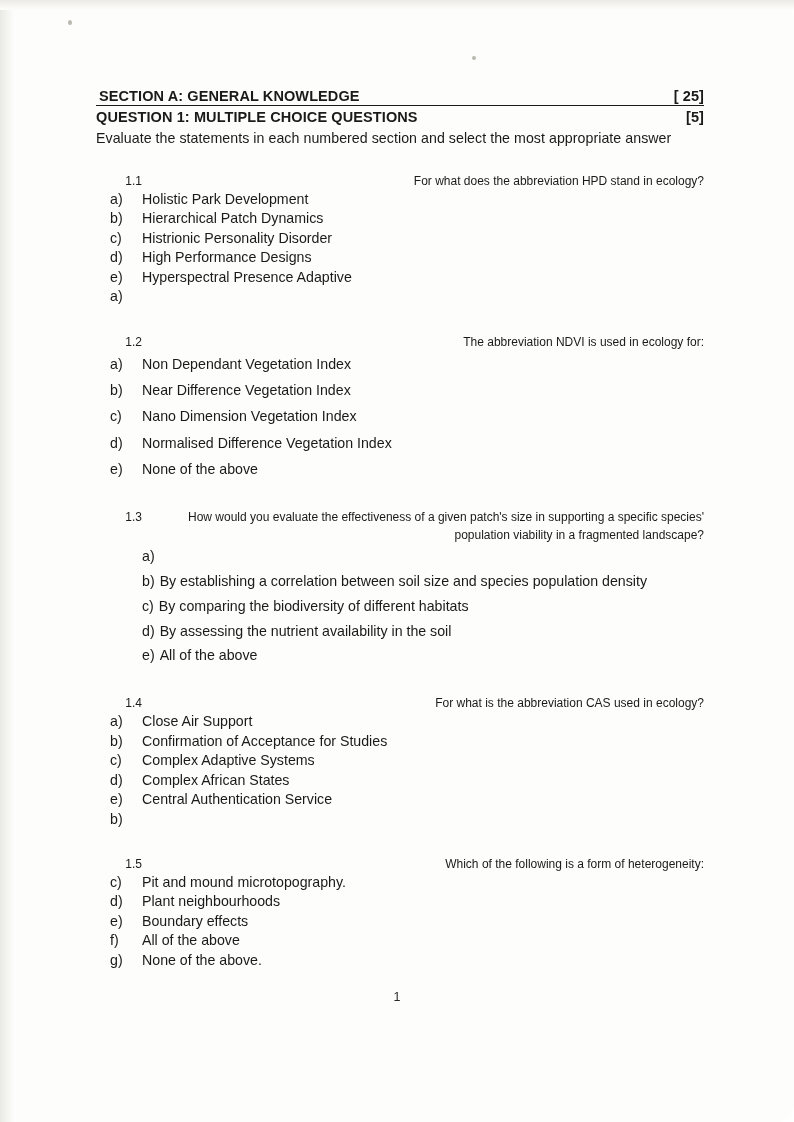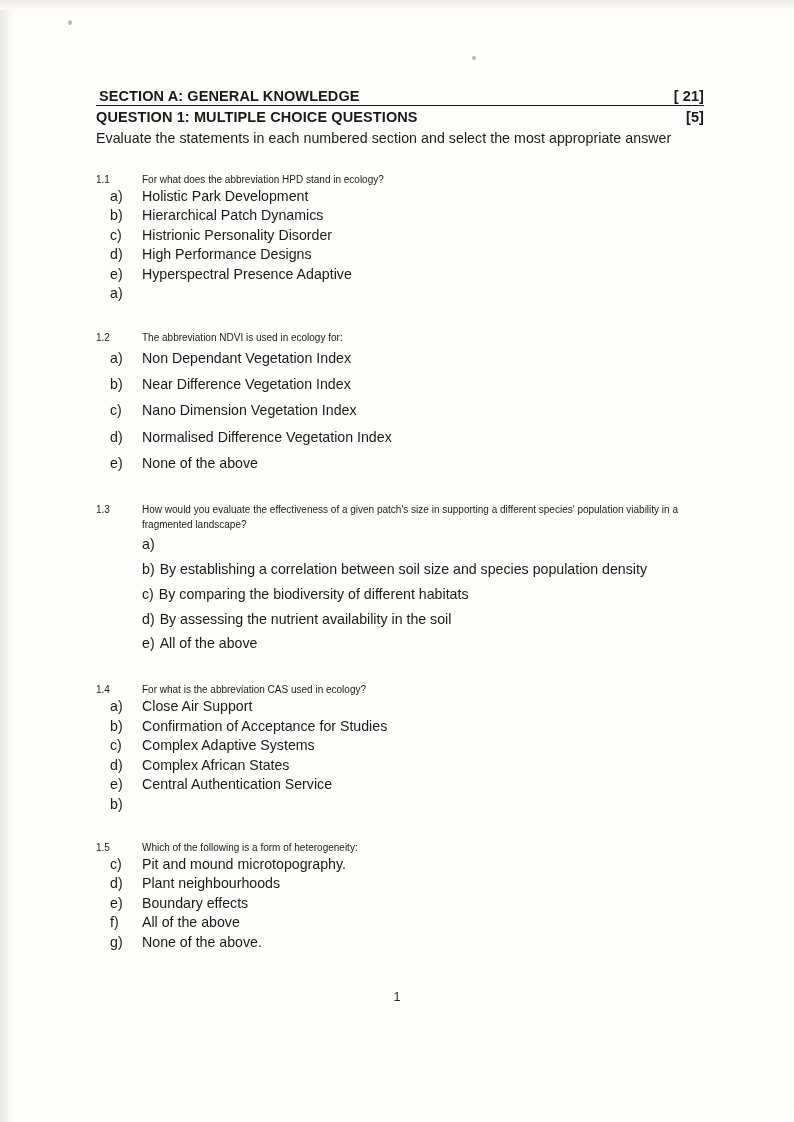--- a/index.html
+++ b/index.html
@@ -71,22 +71,23 @@
   .intro {
     font-size: 14.2px;
     margin-top: 5px;
     letter-spacing: 0.05px;
   }
   .question-block {
     margin-top: 26px;
   }
   .q-stem {
     display: flex;
-    font-size: 10px;
+    font-size: 12px;
     line-height: 1.5;
+    text-align: right;
   }
   .q-num {
     width: 46px;
     flex: 0 0 46px;
   }
   .q-text {
     flex: 1;
   }
   .opt-list {
     margin: 0;
@@ -129,21 +130,21 @@
   <div class="scan-edge-left"></div>
   <div class="scan-edge-top"></div>
   <div class="speck" style="left:68px;top:20px;width:4px;height:5px;"></div>
   <div class="speck" style="left:472px;top:56px;width:4px;height:4px;"></div>
 
   <div class="content">
 
     <div class="hdr-row">
       <div class="hdr-a">
         <span class="left">SECTION A: GENERAL KNOWLEDGE</span>
-        <span>[ 21]</span>
+        <span>[ 25]</span>
       </div>
     </div>
 
     <div class="hdr-row">
       <div class="hdr-b">
         <span>QUESTION 1: MULTIPLE CHOICE QUESTIONS</span>
         <span>[5]</span>
       </div>
     </div>
 
@@ -206,21 +207,21 @@
             </li>
             <li class="opt loose">
               <span class="opt-letter">e)</span>
               <span class="opt-body">None of the above</span>
             </li>
           </ul>
         </div>
         <div class="question-block">
           <div class="q-stem">
             <span class="q-num">1.3</span>
-            <span class="q-text">How would you evaluate the effectiveness of a given patch's size in supporting a different species' population viability in a fragmented landscape?</span>
+            <span class="q-text">How would you evaluate the effectiveness of a given patch's size in supporting a specific species' population viability in a fragmented landscape?</span>
           </div>
           <ul class="opt-list">
             <li class="opt inline">
               <span class="opt-letter">a)</span>
             </li>
             <li class="opt inline">
               <span class="opt-letter">b)</span>
               <span class="opt-body">By establishing a correlation between soil size and species population density</span>
             </li>
             <li class="opt inline">

